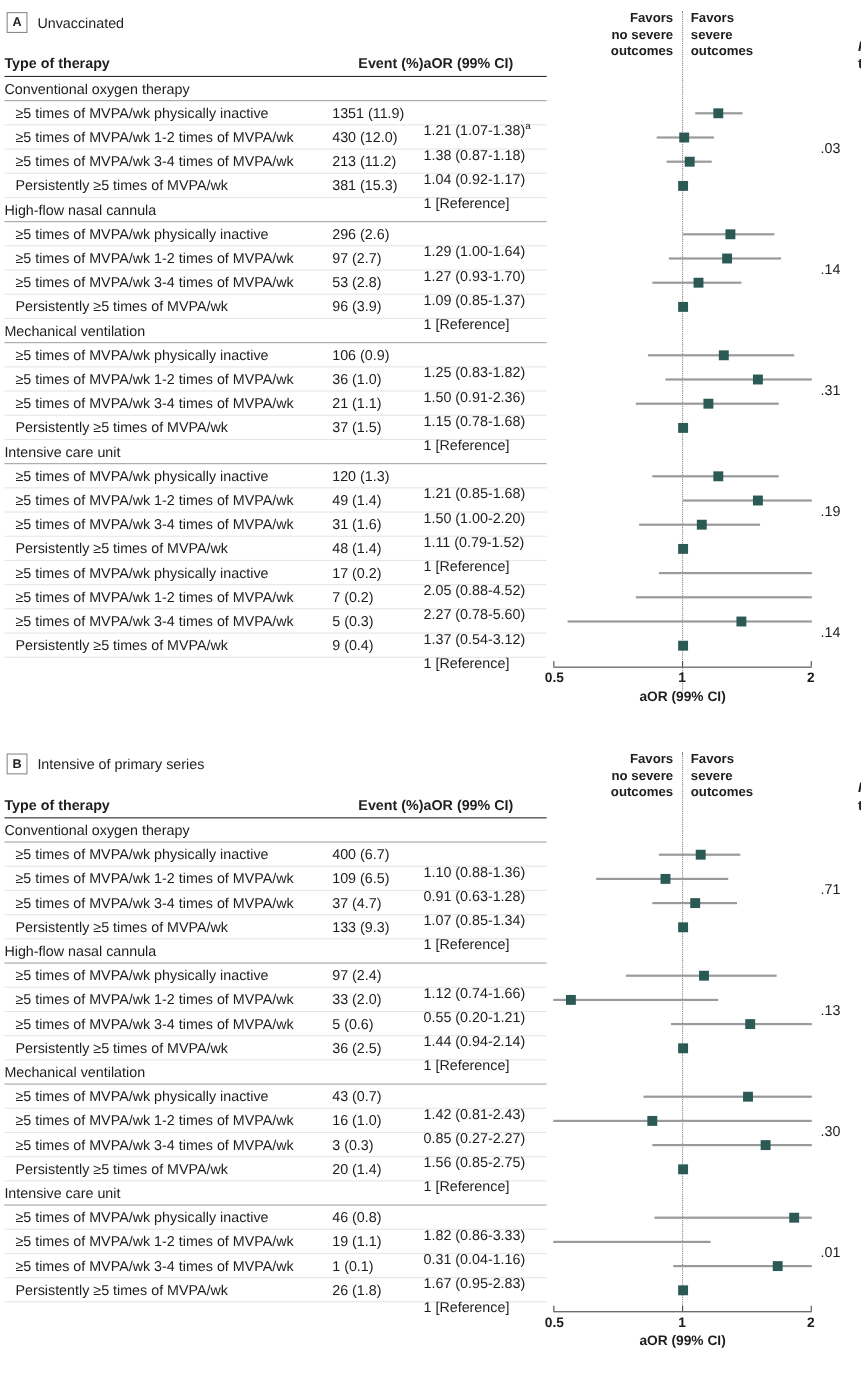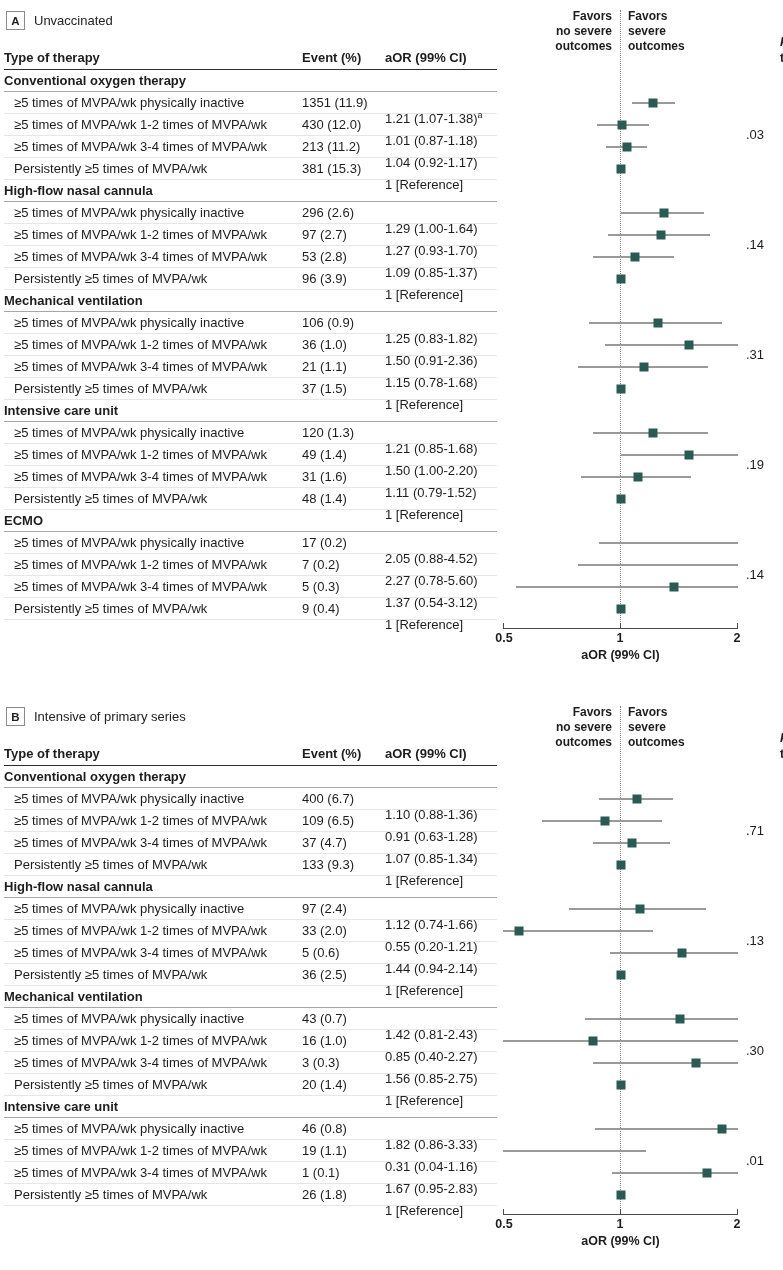--- a/index.html
+++ b/index.html
@@ -20,34 +20,34 @@
     width:17px;height:17px;border:1px solid #8a8a8a;
     display:flex;align-items:center;justify-content:center;
     font-weight:bold;font-size:11.5px;color:#222;background:#fff;
   }
   .panel-title-text{font-size:13px;color:#222;}
   .col-heads{
     position:absolute;bottom:0;left:0;width:493px;display:flex;
     font-weight:bold;border-bottom:1.5px solid #2e2e2e;padding-bottom:4px;
   }
   .ch-label{width:298px;}
-  .ch-event{width:83px;}
+  .ch-event{width:83px;text-align:right;}
   .ch-aor{width:112px;}
   .favors{position:absolute;top:3px;font-weight:bold;font-size:12px;line-height:1.25;}
   .favors-left{left:499px;width:109px;text-align:right;}
   .favors-right{left:624px;text-align:left;}
   .p-head{position:absolute;left:776px;bottom:0;padding-bottom:4px;font-weight:bold;font-size:12.5px;line-height:1.3;}
   .p-head .it{font-style:italic;}
 
   
   .rows-wrap{position:relative;}
   .refline{position:absolute;left:616px;width:0;border-left:1px dotted #828282;}
   .group{position:relative;}
   .group-head{
-    width:493px;height:22px;line-height:22px;font-weight:bold;
+    width:493px;height:22px;line-height:22px;font-weight:normal;
     border-bottom:1px solid #a6a6a6;box-sizing:border-box;
   }
   .frow{display:flex;height:22px;align-items:stretch;}
   .row-table{
     width:493px;display:flex;align-items:center;
     border-bottom:1px solid #e6e6e6;box-sizing:border-box;
   }
   .c-label{width:298px;padding-left:10px;box-sizing:border-box;white-space:nowrap;}
   .c-event{width:83px;white-space:nowrap;}
   .c-aor{width:112px;white-space:nowrap;margin-top:32px;}
@@ -117,21 +117,21 @@
             </div>
             <div class="c-plot">
               <div class="ci" style="left: 128.969px; width: 43.1293px; background: rgb(154, 154, 154);"></div>
               <div class="marker" style="left: 149.813px; background: rgb(43, 90, 84);"></div>
             </div>
           </div>
           <div class="frow">
             <div class="row-table">
               <div class="c-label">≥5 times of MVPA/wk 1-2 times of MVPA/wk</div>
               <div class="c-event">430 (12.0)</div>
-              <div class="c-aor">1.01 (0.87-1.18)</div>
+              <div class="c-aor">1.38 (0.87-1.18)</div>
             </div>
             <div class="c-plot">
               <div class="ci" style="left: 93.8928px; width: 51.6647px; background: rgb(154, 154, 154);"></div>
               <div class="marker" style="left: 119.187px; background: rgb(43, 90, 84);"></div>
             </div>
           </div>
           <div class="frow">
             <div class="row-table">
               <div class="c-label">≥5 times of MVPA/wk 3-4 times of MVPA/wk</div>
               <div class="c-event">213 (11.2)</div>
@@ -289,21 +289,20 @@
               <div class="c-event">48 (1.4)</div>
               <div class="c-aor">1 [Reference]</div>
             </div>
             <div class="c-plot">
               <div class="marker" style="left: 117.5px; background: rgb(43, 90, 84);"></div>
             </div>
           </div>
           <div class="p-val">.19</div>
         </div>
         <div class="group">
-          <div class="group-head">ECMO</div>
           <div class="frow">
             <div class="row-table">
               <div class="c-label">≥5 times of MVPA/wk physically inactive</div>
               <div class="c-event">17 (0.2)</div>
               <div class="c-aor">2.05 (0.88-4.52)</div>
             </div>
             <div class="c-plot">
               <div class="ci" style="left: 95.8301px; width: 139.17px; background: rgb(154, 154, 154);"></div>
             </div>
           </div>
@@ -487,21 +486,21 @@
             </div>
             <div class="c-plot">
               <div class="ci" style="left: 81.7793px; width: 153.221px; background: rgb(154, 154, 154);"></div>
               <div class="marker" style="left: 176.942px; background: rgb(43, 90, 84);"></div>
             </div>
           </div>
           <div class="frow">
             <div class="row-table">
               <div class="c-label">≥5 times of MVPA/wk 1-2 times of MVPA/wk</div>
               <div class="c-event">16 (1.0)</div>
-              <div class="c-aor">0.85 (0.40-2.27)</div>
+              <div class="c-aor">0.85 (0.27-2.27)</div>
             </div>
             <div class="c-plot">
               <div class="ci" style="left: 0px; width: 235px; background: rgb(154, 154, 154);"></div>
               <div class="marker" style="left: 89.9503px; background: rgb(43, 90, 84);"></div>
             </div>
           </div>
           <div class="frow">
             <div class="row-table">
               <div class="c-label">≥5 times of MVPA/wk 3-4 times of MVPA/wk</div>
               <div class="c-event">3 (0.3)</div>

